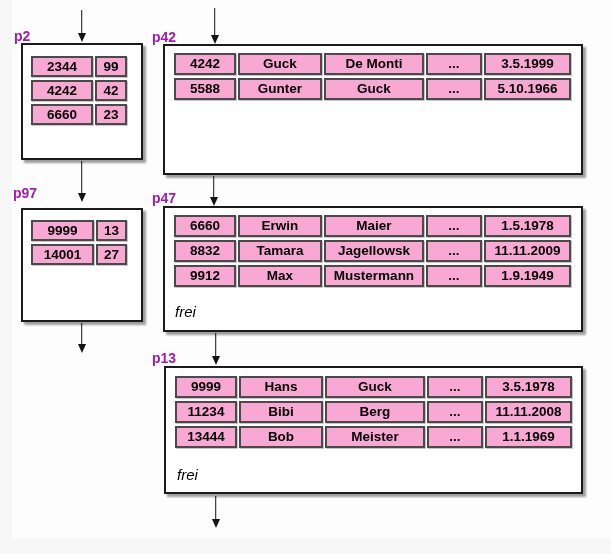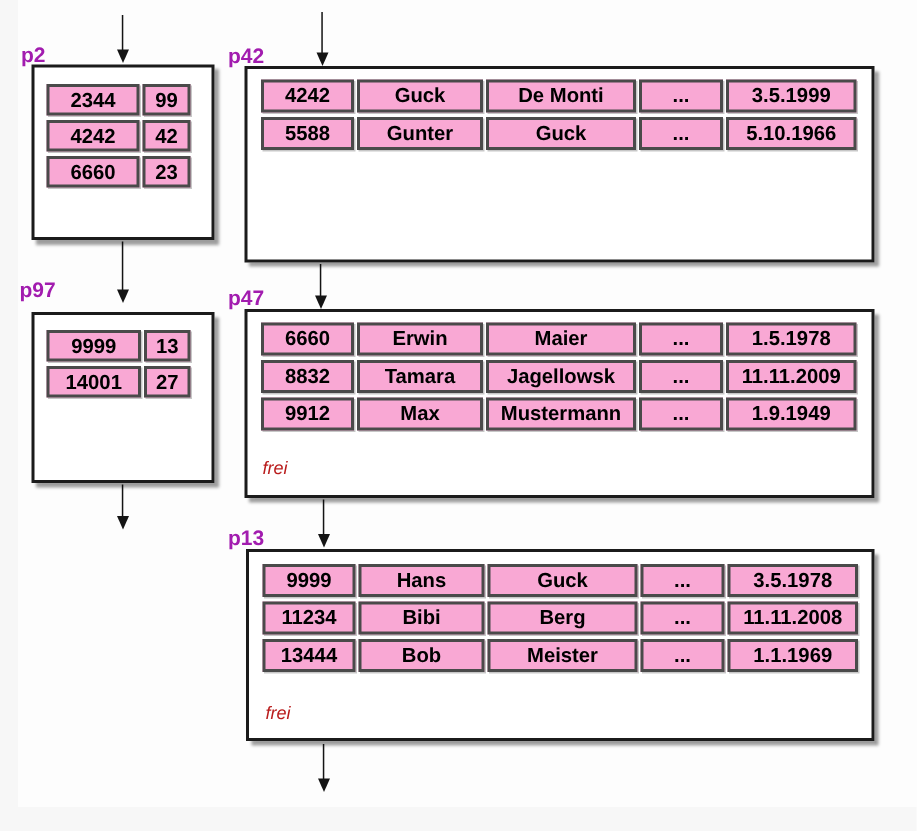--- a/index.html
+++ b/index.html
@@ -29,22 +29,22 @@
   table.rectable td{
     border:2px solid #4a4a4a;background:#f9a8d4;
     text-align:center;vertical-align:middle;
     font-size:13.5px;font-weight:600;color:#000;
     height:17px;line-height:17px;padding:0 1px;
     overflow:hidden;white-space:nowrap;
     box-shadow:1px 1px 0 rgba(0,0,0,0.22);
   }
   table.t-lg td{height:18px;line-height:18px;}
   .freelabel{
-    position:absolute;font-style:italic;font-size:12px;font-weight:400;
-    color:#b91c1c;line-height:14px;
+    position:absolute;font-style:italic;font-size:15px;font-weight:400;
+    color:#000000;line-height:14px;
   }
   .arrow{position:absolute;width:11px;}
   .arrow .shaft{
     position:absolute;top:0;bottom:7px;left:50%;
     width:1.6px;transform:translateX(-50%);background:#141414;
   }
   .arrow .head{
     position:absolute;bottom:0;left:50%;transform:translateX(-50%);
     width:0;height:0;
     border-left:4.5px solid transparent;

